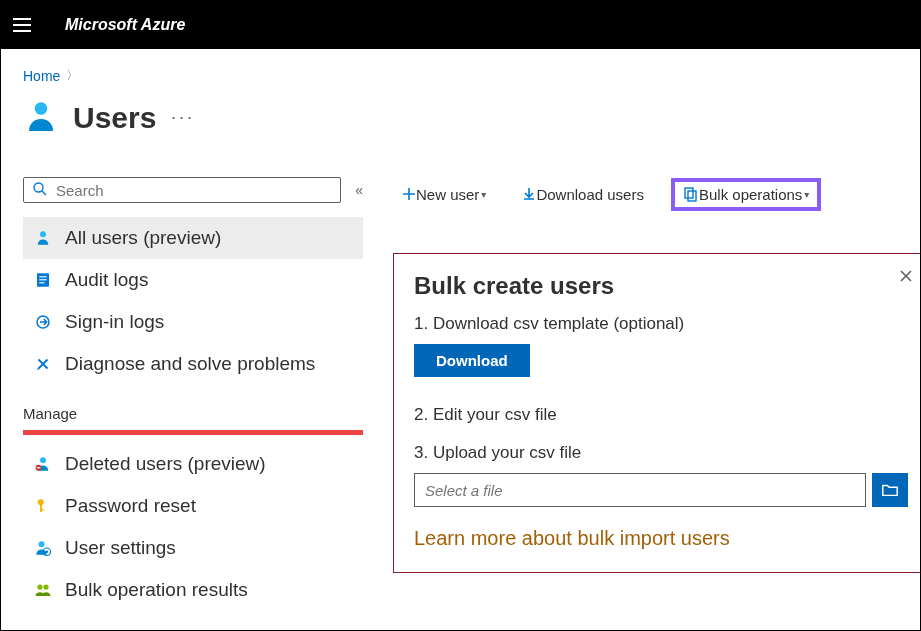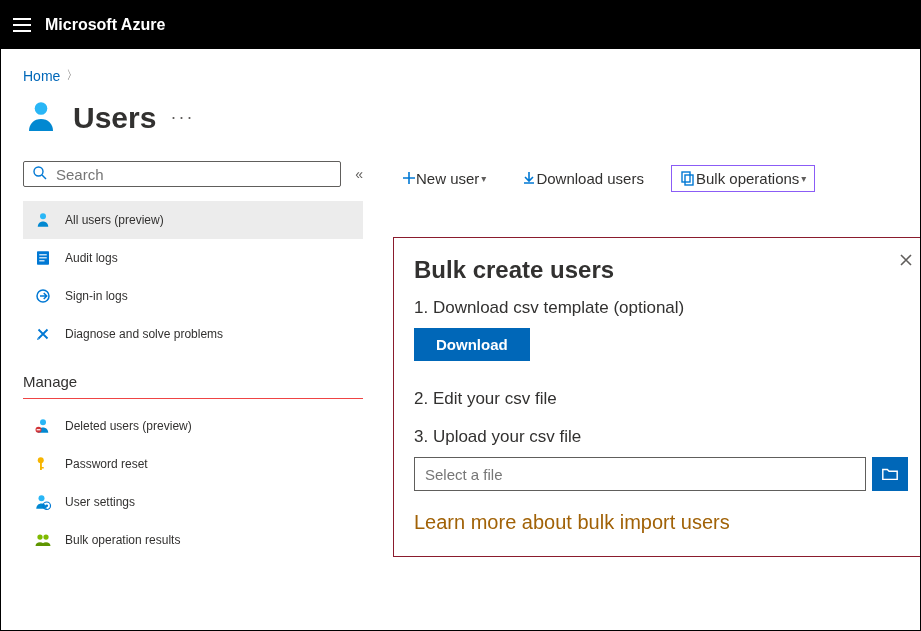--- a/index.html
+++ b/index.html
@@ -14,37 +14,38 @@
     overflow: hidden;
   }
   
   .topbar {
     background: #000;
     color: #fff;
     height: 48px;
     display: flex;
     align-items: center;
     padding: 4px 12px;
-    gap: 8px;
+    gap: 28px;
+    font-style: italic;
   }
   .hamburger {
     width: 24px; height: 24px;
     display: flex; flex-direction: column; justify-content: center; gap: 4px;
     cursor: pointer;
   }
   .hamburger div { height: 2px; background: #fff; width: 18px; }
   .brand { font-size: 16px; font-weight: 600; }
   
   .content { padding: 18px 22px 0 22px; }
   
   .breadcrumb { display: flex; align-items: center; gap: 6px; font-size: 14px; }
   .breadcrumb a { color: #0067b8; text-decoration: none; cursor: pointer; }
   .chev { color: #605e5c; font-size: 12px; }
   
-  .title-row { display: flex; align-items: center; gap: 14px; margin: 14px 0 24px 0; }
+  .title-row { display: flex; align-items: center; gap: 14px; margin: 14px 0 40px 0; }
   .title-icon svg { width: 36px; height: 36px; }
   .title { font-size: 30px; font-weight: 600; }
   .ellipsis { color: #605e5c; letter-spacing: 2px; font-size: 18px; cursor: pointer; }
   
   .body-row { display: flex; gap: 30px; }
   .sidebar { width: 340px; flex: 0 0 340px; }
   .main { flex: 1; position: relative; }
   
   .search-row { display: flex; align-items: center; gap: 14px; margin-bottom: 14px; }
   .searchbox {
@@ -59,45 +60,45 @@
   .searchbox input {
     border: none; outline: none; flex: 1; font-size: 15px; color: #323130; background: transparent;
   }
   .searchbox .mag { color: #0078d4; }
   .collapse-chev { color: #605e5c; font-size: 14px; cursor: pointer; }
   
   .side-item {
     display: flex; align-items: center; gap: 12px;
     padding: 10px 10px;
     cursor: pointer;
-    font-size: 12px;
+    font-size: 19px;
   }
   .side-item.active { background: #ececec; }
   .side-item .ic { width: 20px; display: flex; justify-content: center; }
   .section-label {
     font-size: 15px; font-weight: 400; color: #323130;
     padding: 20px 0 8px 0;
-    border-bottom: 1px solid #ef4444;
+    border-bottom: 5px solid #ef4444;
     margin-bottom: 8px;
   }
   
   .toolbar {
     display: flex; align-items: center; gap: 18px;
     height: 34px;
     margin-bottom: 42px;
   }
   .tool-btn {
     display: flex; align-items: center; 
     color: #323130; cursor: pointer;
     padding: 4px 8px;
     font-size: 15px;
     border: 1px solid transparent;
   }
   .tool-btn .ic { color: #0078d4; display: flex; }
-  .tool-btn.highlight { border: 1px solid #8b5cf6; }
+  .tool-btn.highlight { border: 4px solid #8b5cf6; }
   .chev-down { font-size: 10px; color: #605e5c; margin-left: 2px; }
   
   .panel {
     border: 1px solid #8a1b2d;
     padding: 18px 20px 22px 20px;
     width: 536px;
     position: relative;
   }
   .panel-title { font-size: 24px; font-weight: 600; margin-bottom: 14px; }
   .panel-close {
@@ -110,21 +111,21 @@
     background: #0067b8; color: #fff;
     border: none; padding: 8px 22px;
     font-size: 15px; font-weight: 600;
     cursor: pointer;
     margin-bottom: 18px;
   }
   .file-row { display: flex; margin-top: 6px; margin-bottom: 20px; }
   .file-input {
     flex: 1; border: 1px solid #605e5c; height: 34px;
     padding: 0 10px; font-size: 15px; color: #767676;
-    display: flex; align-items: center;
+    display: flex; align-items: center; font-style: italic;
   }
   .file-btn {
     width: 36px; height: 34px; background: #0067b8;
     display: flex; align-items: center; justify-content: center;
     cursor: pointer; margin-left: 6px;
   }
   .link { color: #a16207; cursor: pointer; font-size: 20px; }
 </style>
 </head>
 <body>

